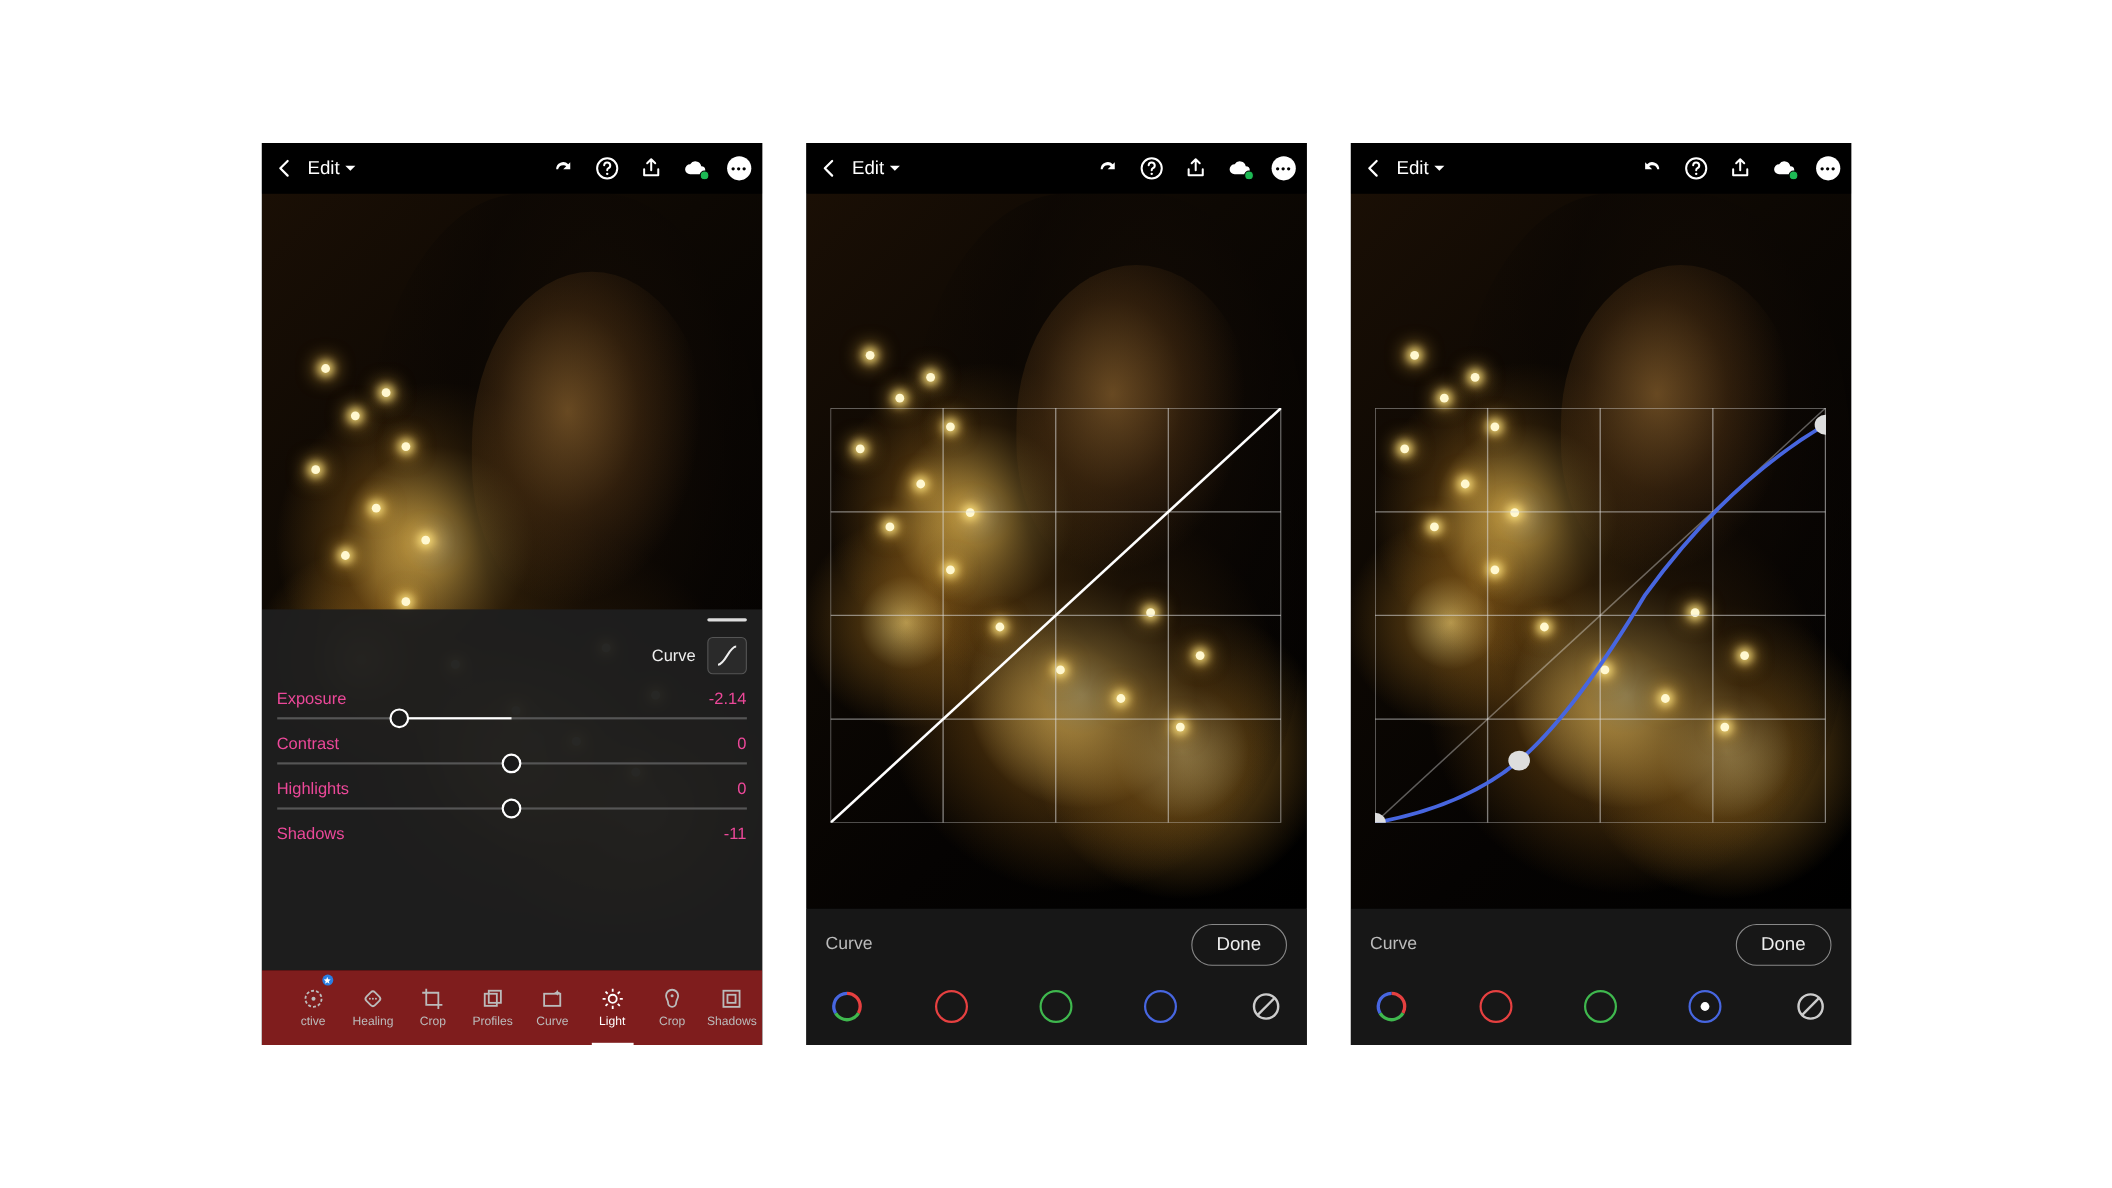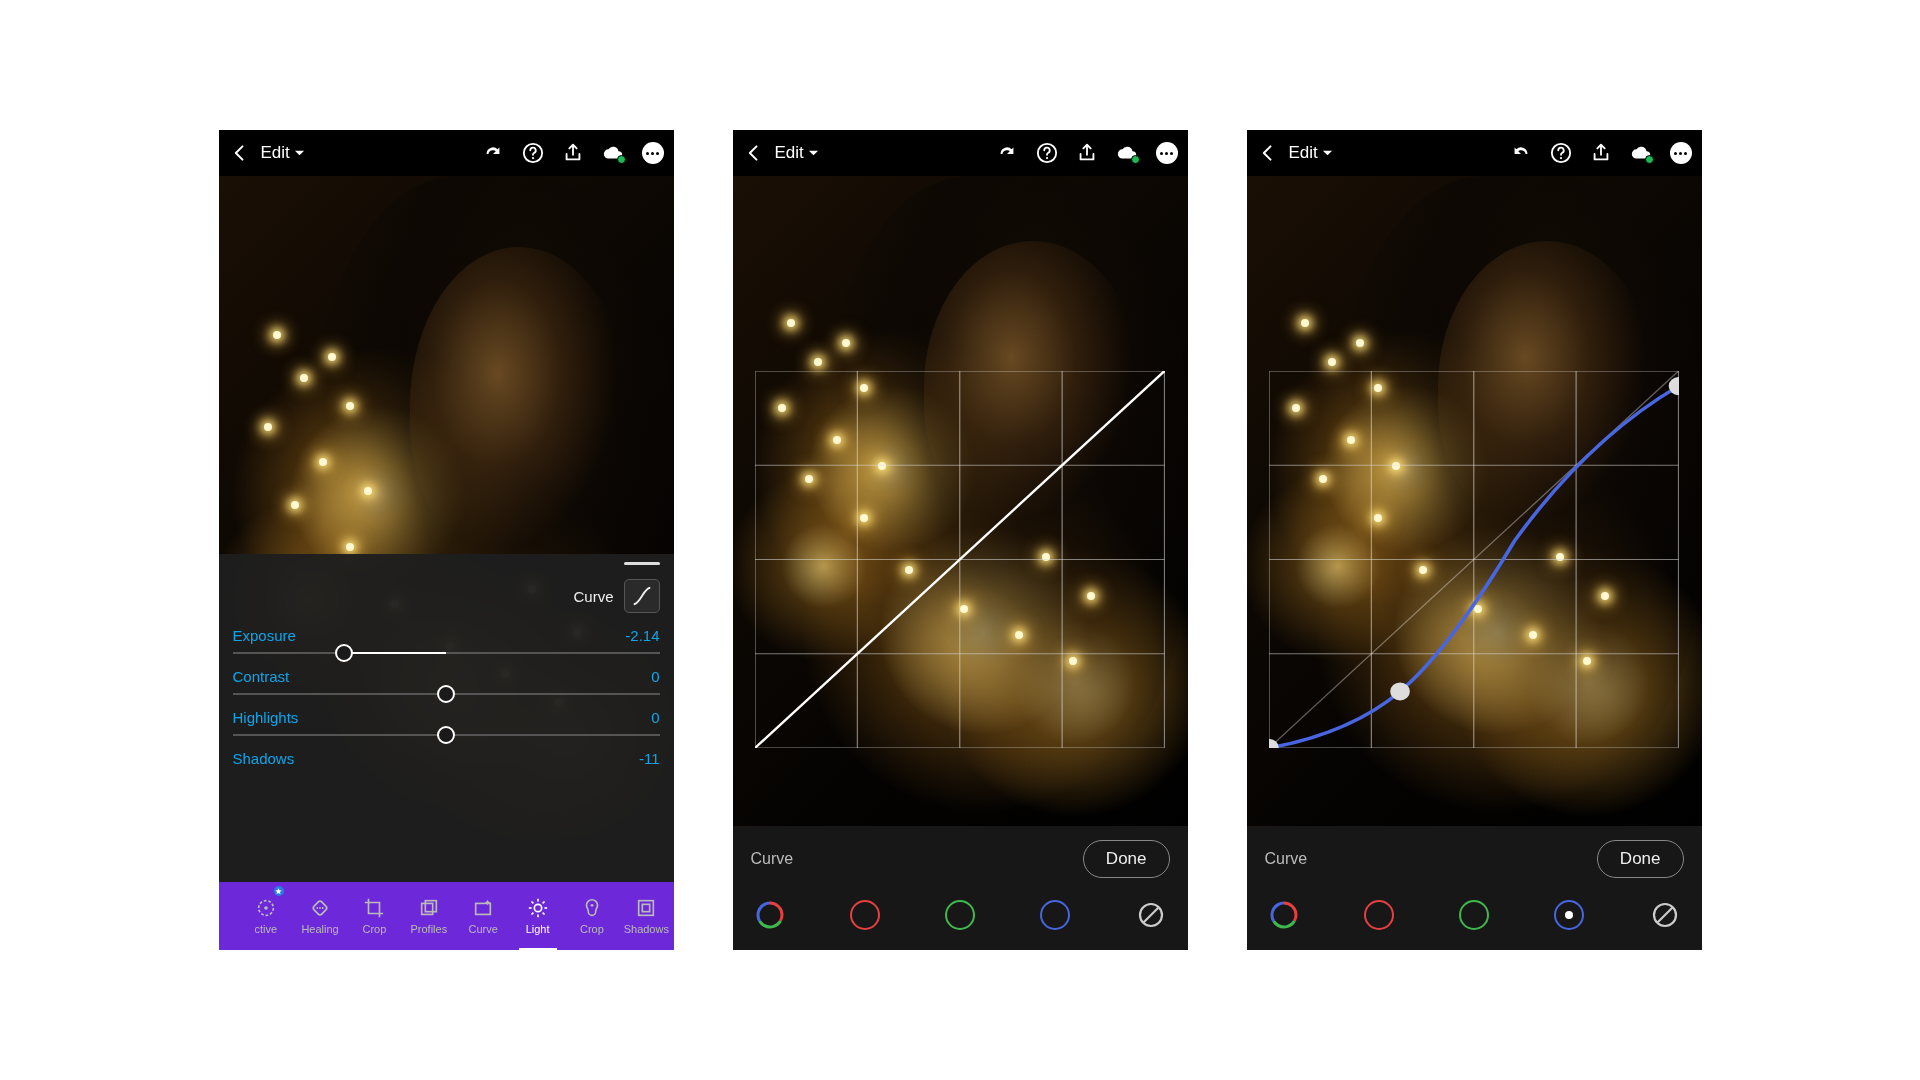--- a/index.html
+++ b/index.html
@@ -7,21 +7,21 @@
     background: #fff;
     font-family: -apple-system, BlinkMacSystemFont, "Segoe UI", Arial, sans-serif;
     display: flex;
     justify-content: center;
     align-items: center;
     width: 1920px;
     height: 1080px;
   }
   .wrap {
     display: flex;
-    gap: 59px;
+    gap: 40px;
     transform: scale(1);
     justify-content: flex-end;
   }
   .phone {
     width: 455px;
     height: 820px;
     background: #000;
     position: relative;
     overflow: hidden;
     display: flex;
@@ -97,31 +97,31 @@
   }
   .drawer .handle { position: relative; top: -6px; margin: 0 auto 8px; }
   .curve-row { display: flex; justify-content: flex-end; align-items: center; gap: 10px; margin-bottom: 14px; }
   .curve-label { color: #eee; font-size: 15px; }
   .curve-btn {
     width: 36px; height: 34px; border: 1px solid #555; border-radius: 5px;
     display: flex; align-items: center; justify-content: center; background: #2a2a2a;
   }
 
   .slider-group { margin-bottom: 14px; }
-  .slider-head { display: flex; justify-content: space-between; color: #0ea5e9; font-size: 15px; margin-bottom: 8px; }
+  .slider-head { display: flex; justify-content: space-between; color: #ec4899; font-size: 15px; margin-bottom: 8px; }
   .track { position: relative; height: 2px; background: #555; width: 100%; }
   .knob {
     position: absolute; top: 50%; transform: translate(-50%, -50%);
     width: 18px; height: 18px; border-radius: 50%;
     background: #1a1a1a; border: 2.5px solid #fff;
   }
   .seg-left { position: absolute; top: 0; left: 0; height: 2px; background: #fff; }
 
   .toolbar {
-    background: #6d28d9;
+    background: #7f1d1d;
     display: flex;
     height: 68px;
     flex-shrink: 0;
     padding-left: 20px;
   }
   .tool {
     flex: 1; display: flex; flex-direction: column;
     align-items: center; justify-content: center;
     color: #bbb; font-size: 11px; gap: 4px;
     position: relative;

